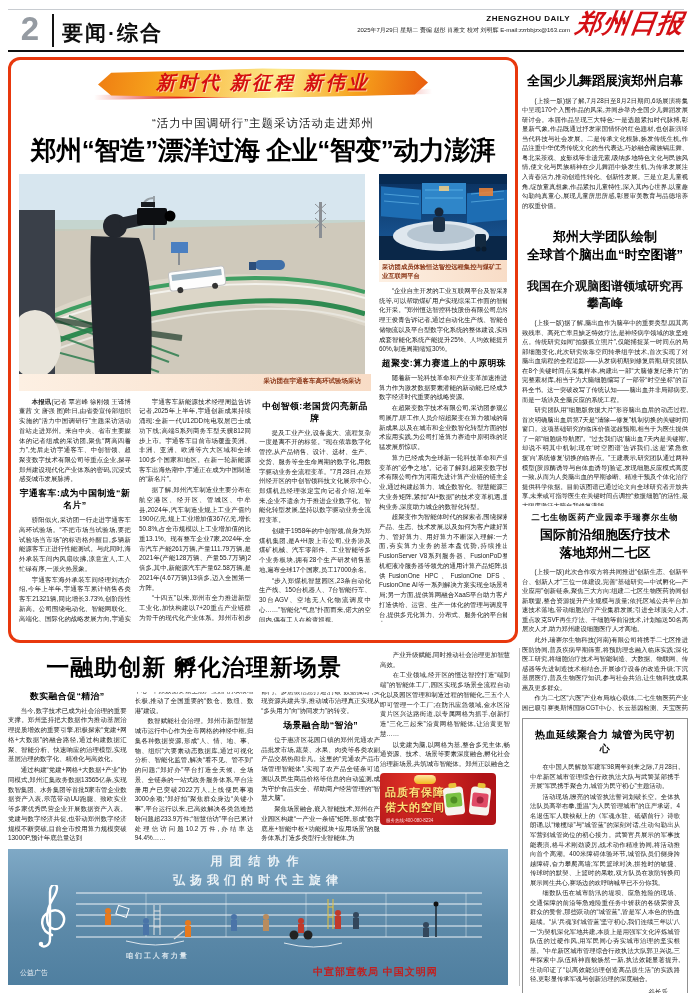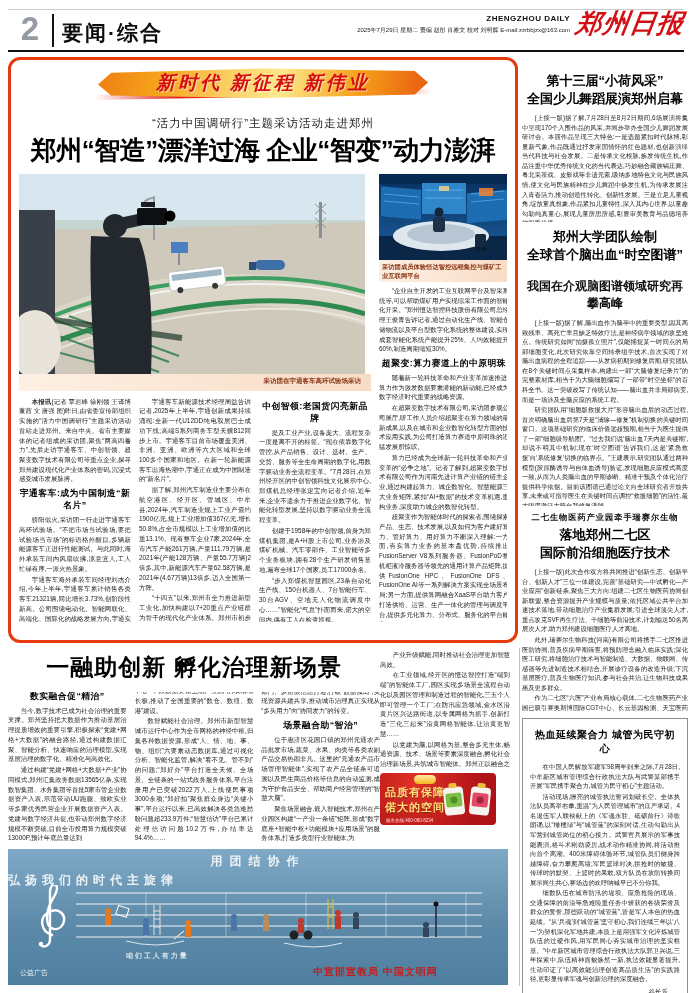--- a/index.html
+++ b/index.html
@@ -60,21 +60,21 @@
   .ad-line{font-size:11px;font-weight:900;color:#ffe27a;letter-spacing:1px;line-height:1.35;
            text-shadow:0 1px 0 rgba(120,20,10,.8);}
   .ad-hotline{position:absolute;left:6px;bottom:2px;font-size:4.5px;color:#ffd9d9;}
   .ad-pouches{position:absolute;right:2px;top:6px;}
   
   .v-rule{position:absolute;left:519px;top:648px;width:1px;height:338px;background:#c2c2c2;}
   
   .psa{position:absolute;left:8px;top:849px;width:500px;height:136px;overflow:hidden;
        background:linear-gradient(180deg,#7fa9c6 0%,#5d8aa9 55%,#4f7fa0 100%);}
   .psa-t1{text-align:center;color:#f2f7fa;font-size:12px;letter-spacing:7px;font-weight:700;margin-top:4px;opacity:.95;}
-  .psa-t2{color:#f2f7fa;font-size:12px;letter-spacing:5px;font-weight:700;margin-top:2px;opacity:.95;}
+  .psa-t2{text-align:center;color:#f2f7fa;font-size:12px;letter-spacing:5px;font-weight:700;margin-top:2px;opacity:.95;}
   .psa-staff{position:absolute;left:18px;top:36px;}
   .psa-lyrics{position:absolute;left:118px;top:102px;width:232px;color:#e9f1f6;font-size:7px;font-weight:700;
               display:flex;justify-content:space-between;opacity:.9;}
   .psa-tag{position:absolute;left:12px;bottom:7px;color:#e8eef3;font-size:7px;}
   .psa-credit{position:absolute;left:305px;bottom:6px;color:#c21f1f;font-size:10px;font-weight:900;letter-spacing:1px;}
   
   .rcol{position:absolute;left:522px;top:60px;width:166px;height:930px;}
   .r-art{position:absolute;left:0;right:0;overflow:hidden;}
   .art-a{top:12px;height:150px;}
   .art-b{top:168px;height:278px;}
@@ -370,21 +370,20 @@
     </svg>
     <div class="psa-lyrics">咱 们 工 人 有 力 量</div>
     <div class="psa-tag">公益广告</div>
     <div class="psa-credit">中宣部宣教局  中国文明网</div>
   </div>
 
   <div class="rcol">
 
     <div class="r-art art-a">
       <div class="r-title">
-        <div>第十三届“小荷风采”</div>
         <div>全国少儿舞蹈展演郑州启幕</div>
       </div>
       <div class="r-body">
           <p class="para">(上接一版)据了解,7月28日至8月2日期间,6场展演将集中呈现170个入围作品的风采,并同步举办全国少儿舞蹈发展研讨会。本届作品呈现三大特色:一是选题紧扣时代脉搏,彰显新气象,作品既通过抒发家国情怀的红色题材,也创新演绎当代科技与社会发展。二是传承文化根脉,焕发传统生机,作品注重中华优秀传统文化的当代表达,巧妙融合藏族锅庄舞、粤北采茶戏、皮影戏等非遗元素,吸纳多地特色文化与民族风情,使文化与民族精神在少儿舞蹈中焕发生机,为传承发展注入青春活力,推动创造性转化、创新性发展。三是立足儿童视角,绽放童真想象,作品紧扣儿童特性,深入其内心世界,以童趣勾勒纯真童心,展现儿童所思所感,彰显审美教育与品德培养的双重价值。</p>
         </div>
     </div>
 
     <div class="r-art art-b">
       <div class="r-title">
         <div>郑州大学团队绘制</div>
@@ -394,22 +393,22 @@
       <div class="r-body">
           <p class="para">(上接一版)据了解,脑出血作为脑卒中的重要类型,因其高致残率、高死亡率且缺乏特效疗法,是神经病学领域的攻坚难点。传统研究如同“拍摄孤立照片”,仅能捕捉某一时间点的局部细胞变化,此次研究依靠空间转录组学技术,首次实现了对脑出血病程的全程追踪——从发病初期到修复后期,研究团队在8个关键时间点采集样本,构建出一部“大脑修复纪录片”的完整素材库,相当于为大脑细胞编写了一部带“时空坐标”的百科全书。这一突破改写了传统认知——脑出血并非局部病变,而是一场涉及全脑反应的系统工程。</p>
           <p class="para">研究团队用“细胞版救援大片”形容脑出血后的动态过程,首次明确脑出血后第7天是“清除—修复”机制切换的关键时间窗口。这项基础研究的临床价值远超预期,相当于为医生提供了一部“细胞级导航图”。“过去我们说‘脑出血7天内是关键期’,却说不明其中机制;现在‘时空图谱’告诉我们,这是‘紧急救援’向‘系统修复’切换的临界点。”王建表示,研究团队通过两种模型(胶原酶诱导与自体血诱导)验证,发现细胞反应模式高度一致,从而为人类脑出血的早期诊断、精准干预及个体化治疗提供科学依据。目前该图谱已通过论文向全球研究者开放共享,未来或可指导医生在关键时间点调控“救援细胞”的活性,最大限度激活大脑自我修复潜能。</p>
           <p class="para">据悉,“全脑介观神经联接图谱”大科学计划是中国科技部重点培育的国际大科学计划之一,该计划聚焦大脑细胞类型多样性、联接规律及脑疾病机制,已吸引国内外30余家权威科研机构、300余名科学家联合攻关。</p>
         </div>
     </div>
 
     <div class="r-art art-c">
       <div class="r-kicker">二七生物医药产业园牵手瑞赛尔生物</div>
       <div class="r-title">
+        <div>国际前沿细胞医疗技术</div>
         <div>落地郑州二七区</div>
-        <div>国际前沿细胞医疗技术</div>
       </div>
       <div class="r-body">
           <p class="para">(上接一版)此次合作双方将共同推进“创新生态、创新平台、创新人才”三位一体建设,完善“基础研究—中试孵化—产业应用”创新链条,聚焦三大方向:组建二七区生物医药协同创新联盟,整合资源提升产业规模与质量;依托区域公共平台加速技术落地,带动细胞治疗产业集群发展;引进全球顶尖人才,重点攻克SVF再生疗法、干细胞等前沿技术,计划输送50名高层次人才,助力郑州建设细胞医疗人才高地。</p>
           <p class="para">此外,瑞赛尔生物科技(河南)有限公司将携手二七区推进医防协同,普及疾病早期筛查,将预防理念融入临床实践;深化医工研究,将细胞治疗技术与智能制造、大数据、物联网、传感器等先进制造技术相结合,开展诊疗设备的改造升级;下沉基层医疗,普及生物医疗知识,参与社会共治,让生物科技成果惠及更多群众。</p>
           <p class="para">作为二七区“六医”产业布局核心载体,二七生物医药产业园已吸引赛奥斯博国际CGT中心、长云基因检测、天宝医药等10余家新药研发、检测及药械流通优质企业入驻,开园仅半年,入驻率已达95%,预计2025年营业额将突破5亿元。</p>
         </div>
     </div>
 
     <div class="r-art art-d">
       <div class="r-title-d">热血延续聚合力 城管为民守初心</div>

